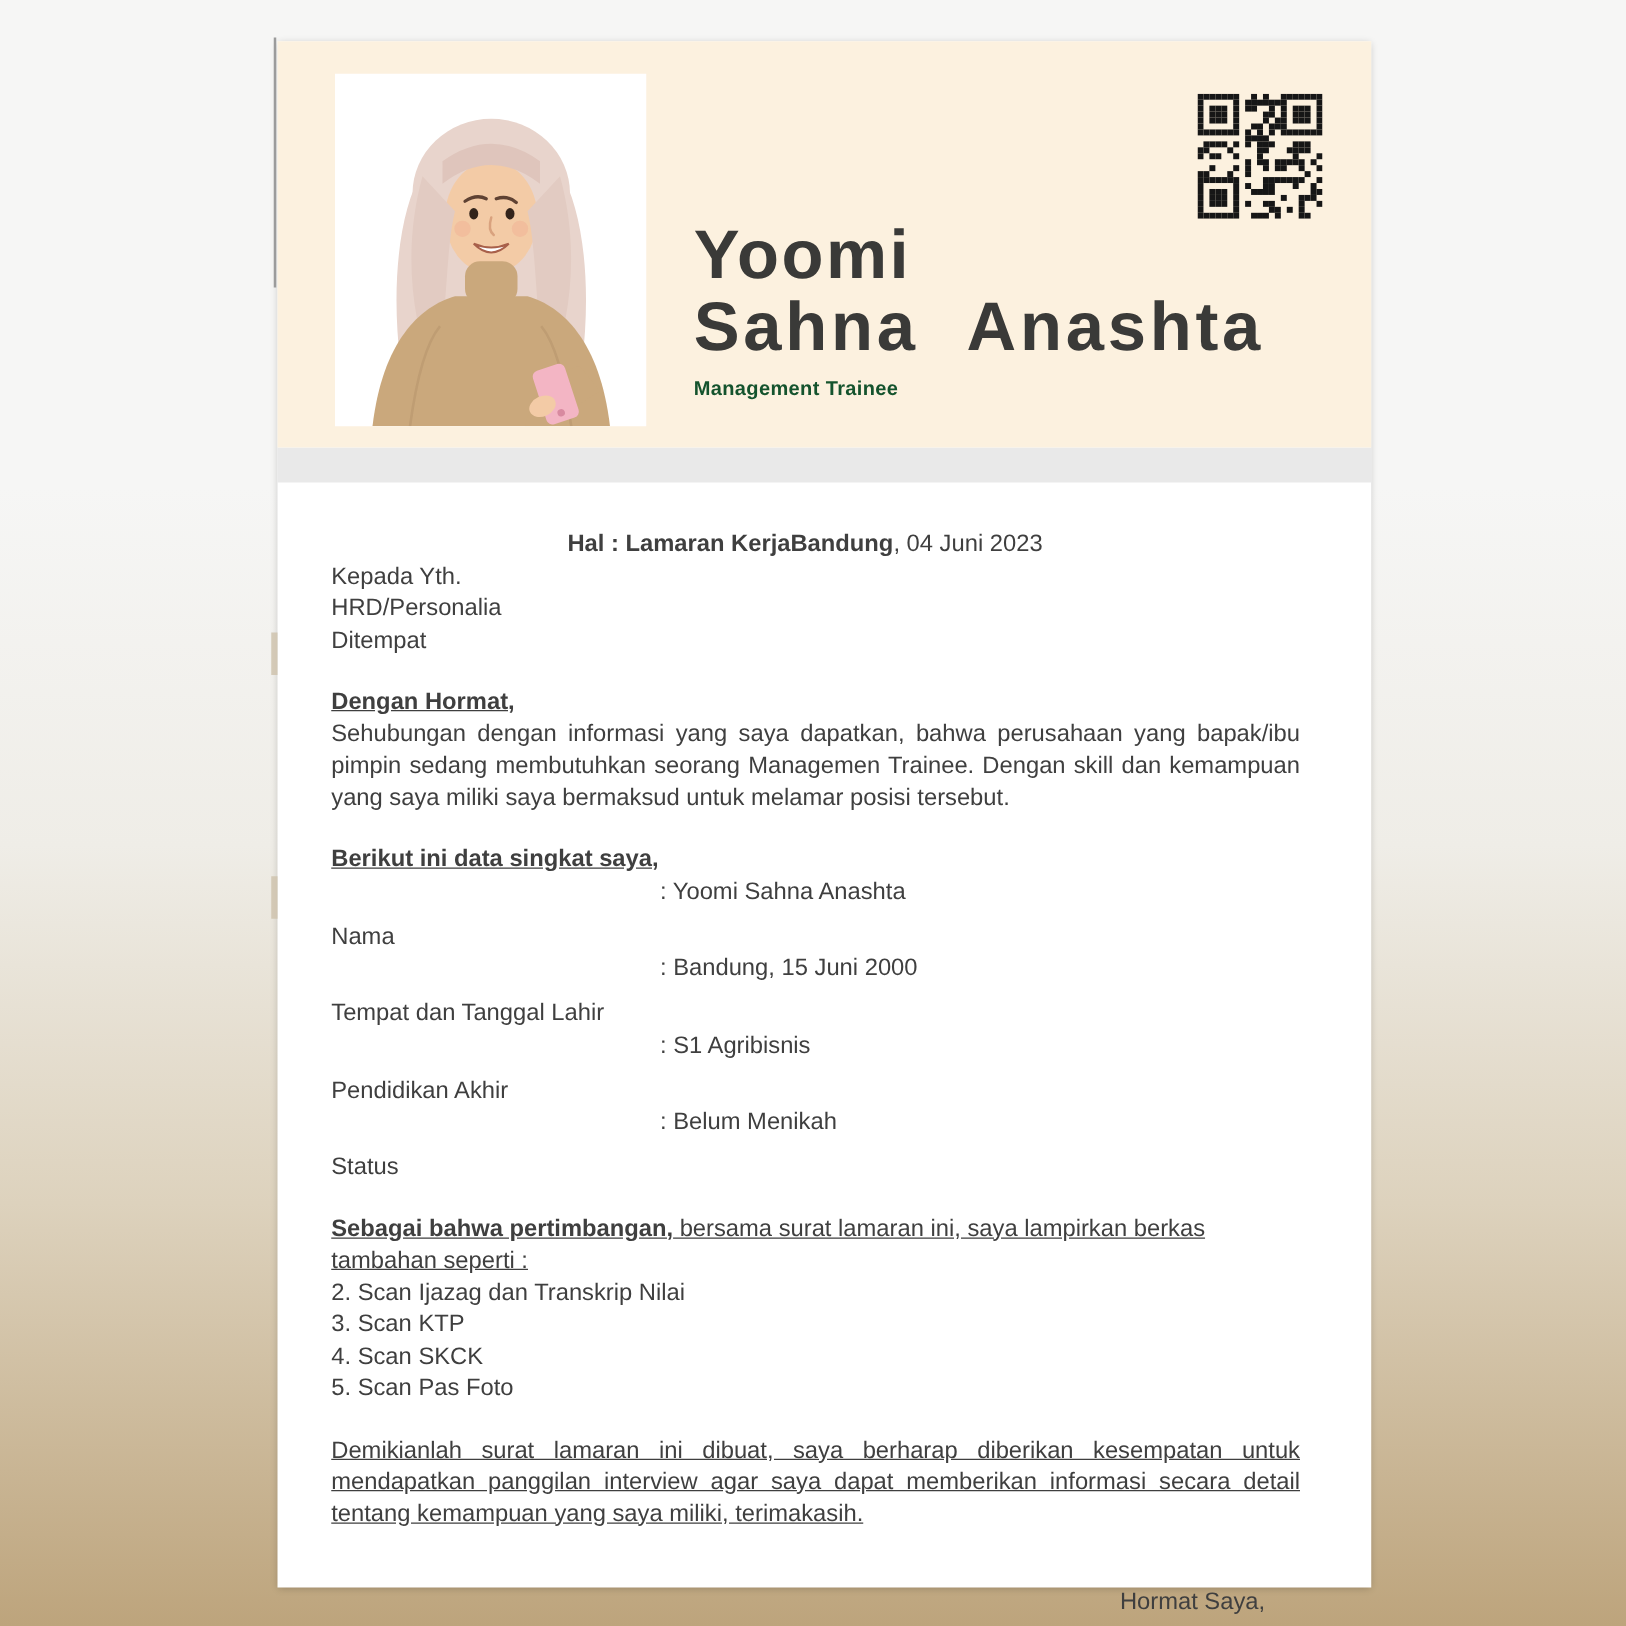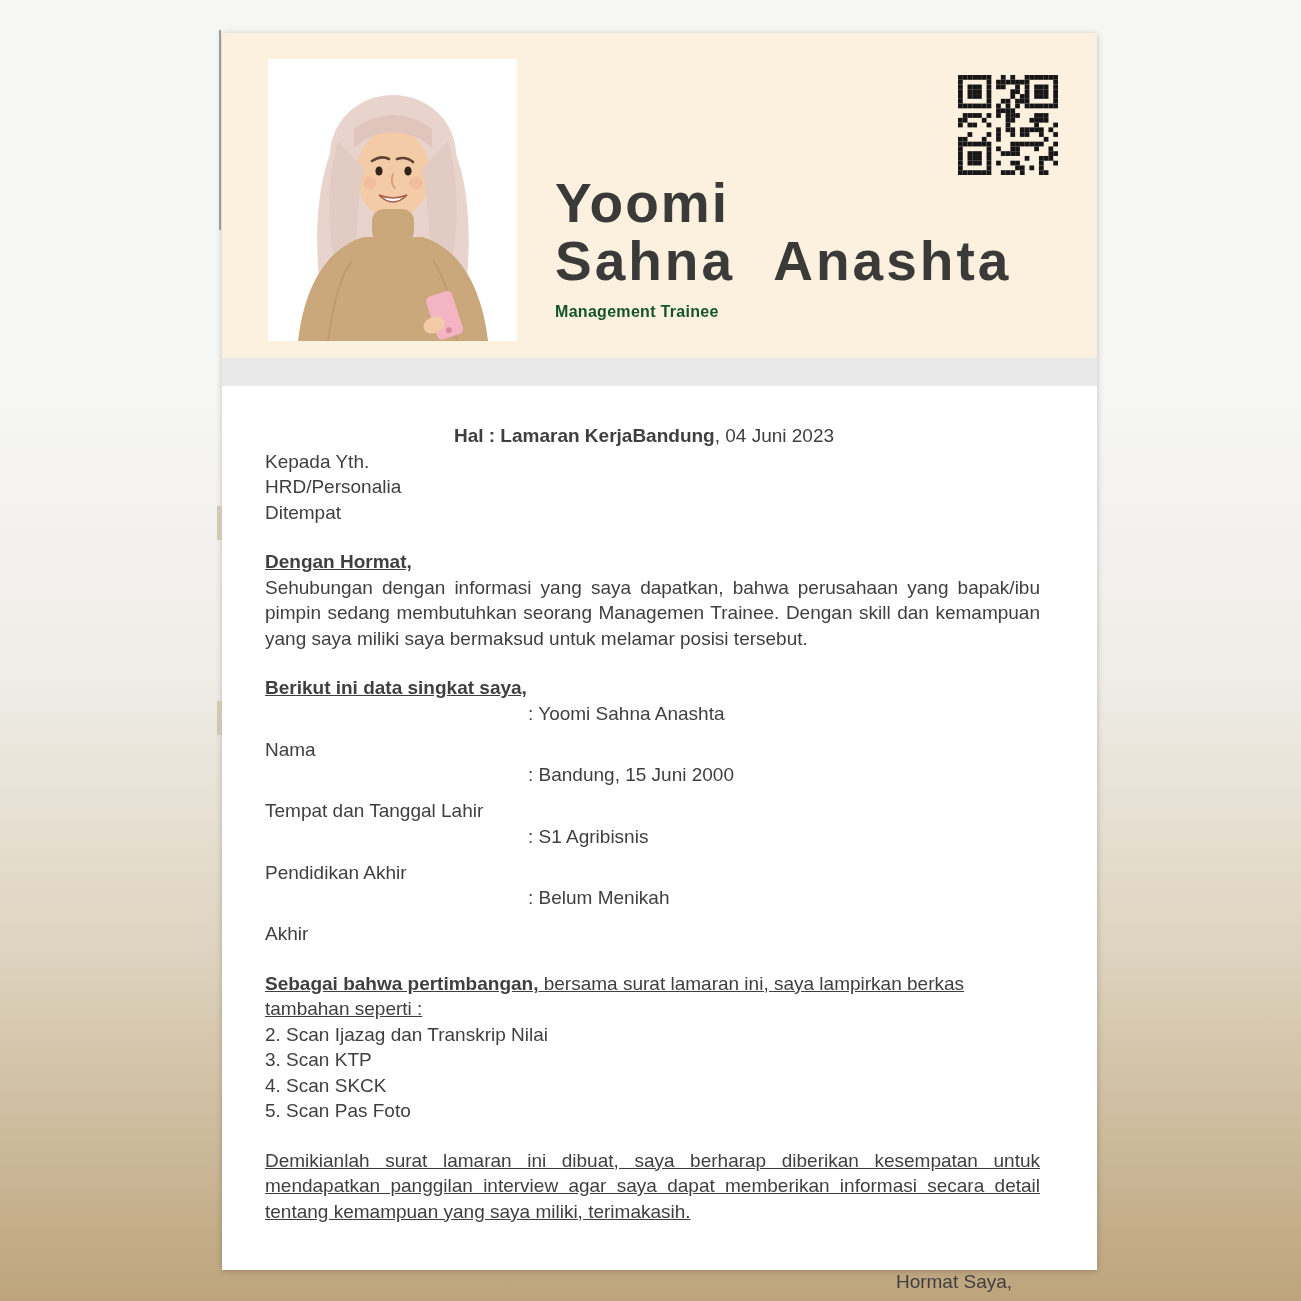--- a/index.html
+++ b/index.html
@@ -350,21 +350,21 @@
       </div>
       <div class="data-row">
         <span class="label">Tempat dan Tanggal Lahir</span>
         <span class="value">: Bandung, 15 Juni 2000</span>
       </div>
       <div class="data-row">
         <span class="label">Pendidikan Akhir</span>
         <span class="value">: S1 Agribisnis</span>
       </div>
       <div class="data-row">
-        <span class="label">Akhir</span>
+        <span class="label">Status</span>
         <span class="value">: Belum Menikah</span>
       </div>
     </div>
 
     <div class="line gap">
       <b>Sebagai bahwa pertimbangan,</b><span> bersama surat lamaran ini, saya lampirkan berkas tambahan seperti :</span>
     </div>
     <div>
       <div class="line">2. Scan Ijazag dan Transkrip Nilai</div>
       <div class="line">3. Scan KTP</div>

